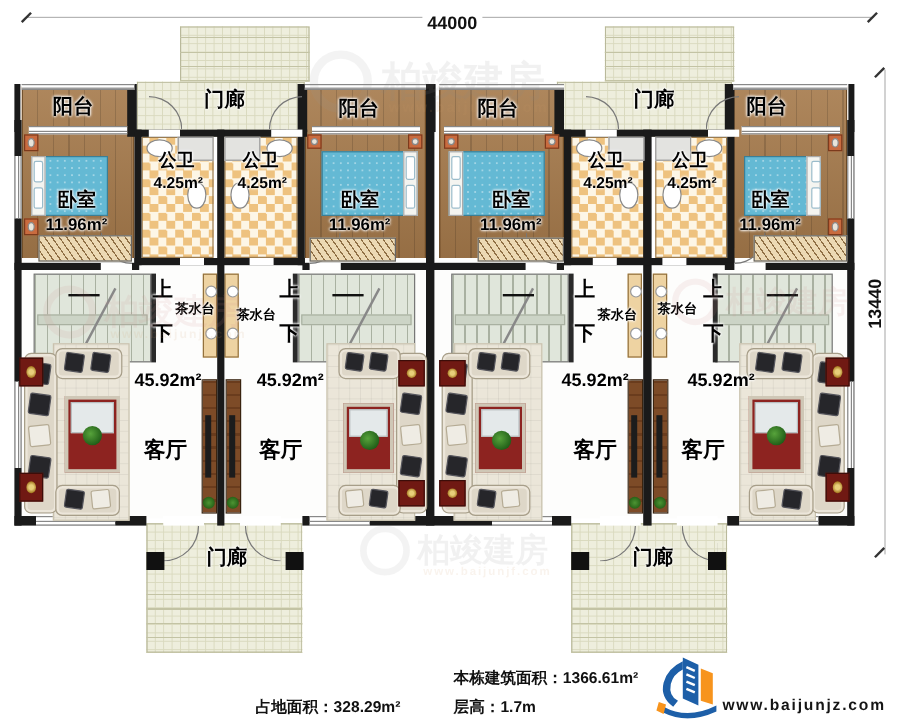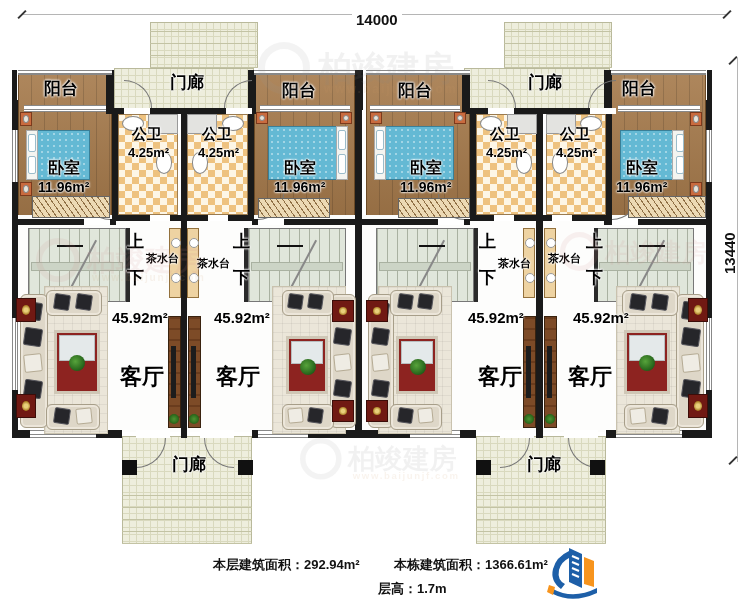--- a/index.html
+++ b/index.html
@@ -67,21 +67,21 @@
   .red::after{content:"";position:absolute;inset:28%;border-radius:50%;
     background:radial-gradient(circle,#e8cf7a 30%,#a3761d 75%);}
   .tea{position:absolute;background:#eed3a2;border:1px solid #93713d;}
   .tea::before,.tea::after{content:"";position:absolute;left:1px;width:8px;height:8px;border-radius:50%;
     background:#fff;border:1px solid #999;}
   .tea::before{top:9px;} .tea::after{top:44px;}
   .pillar{position:absolute;background:#111;}
   .lbl{position:absolute;font-weight:bold;color:#000;white-space:nowrap;line-height:1;
     text-shadow:0 0 2px #fff,0 0 2px #fff,0 0 3px #fff;}
   .s11{font-size:11px;} .s13{font-size:13px;} .s14{font-size:14px;} .s15{font-size:15px;}
-  .s16{font-size:16px;} .s17{font-size:17px;} .s18{font-size:22px;text-align:center;}
+  .s16{font-size:16px;} .s17{font-size:17px;} .s18{font-size:18px;text-align:center;}
   .dim{position:absolute;background:#b5b5b5;}
   .tick{position:absolute;width:2px;height:11px;background:#333;transform:rotate(45deg);}
   .dimlbl{position:absolute;font-weight:bold;font-size:15px;color:#111;background:#fff;padding:0 4px;line-height:1;}
   .wm{position:absolute;opacity:.11;pointer-events:none;display:flex;align-items:center;gap:8px;}
   .wm .ring{width:52px;height:52px;border:7px solid #999;border-radius:50%;flex:none;}
   .wm .wmtxt{font-size:34px;font-weight:bold;color:#888;white-space:nowrap;line-height:1;}
   .wm .wmsite{position:absolute;left:66px;top:40px;font-size:12px;font-weight:bold;color:#c96;letter-spacing:2px;}
   .wm.pink .ring{border-color:#c88;} .wm.pink .wmtxt{color:#c88;}
   
   #footer-title{position:absolute;left:30px;top:558px;font-size:22px;color:#111;
@@ -93,21 +93,21 @@
     letter-spacing:1.5px;white-space:nowrap;}
 </style>
 </head>
 <body>
 
 <div id="canvas">
 
   <div class="dim" style="left:22px;top:14px;width:706px;height:1px"></div>
   <div class="tick" style="left:21px;top:9px"></div>
   <div class="tick" style="left:726px;top:9px"></div>
-  <div class="dimlbl" style="left:352px;top:12px">14000</div>
+  <div class="dimlbl" style="left:352px;top:12px">44000</div>
   <div class="dim" style="left:737px;top:58px;width:1px;height:404px"></div>
   <div class="tick" style="left:732px;top:55px"></div>
   <div class="tick" style="left:732px;top:455px"></div>
   <div class="dimlbl" style="left:712px;top:252px;transform:rotate(-90deg);transform-origin:18px 8px;background:transparent">13440</div>
 
   <div class="tile" style="left:150px;top:22px;width:108px;height:46px"></div>
   <div class="steps" style="left:150px;top:22px;width:108px;height:46px"></div>
   <div class="tile" style="left:114px;top:68px;width:140px;height:46px"></div>
   <div class="tile" style="left:504px;top:22px;width:108px;height:46px"></div>
   <div class="steps" style="left:504px;top:22px;width:108px;height:46px"></div>
@@ -434,35 +434,36 @@
   <div class="wm" style="left:300px;top:438px;transform:scale(.8);transform-origin:0 0">
     <span class="ring"></span>
     <span class="wmtxt">柏竣建房</span>
     <span class="wmsite">www.baijunjf.com</span>
   </div>
   <div class="wm pink" style="left:560px;top:232px;transform:scale(.75);transform-origin:0 0">
     <span class="ring"></span>
     <span class="wmtxt">柏竣建房</span>
   </div>
 
-  <div class="stat" style="left:213px;top:556px">
-    <span>本层建筑面积：</span><span>292.94m²</span>
-  </div>
-  <div class="stat" style="left:394px;top:556px">
+  <div class="stat" style="left:213px;top:580px">
+    <span>占地面积：</span><span>328.29m²</span>
+  </div>
+  <div class="stat" style="left:378px;top:556px">
     <span>本栋建筑面积：</span><span>1366.61m²</span>
   </div>
   <div class="stat" style="left:378px;top:580px">
     <span>层高：</span><span>1.7m</span>
   </div>
   <svg class="abs" style="left:545px;top:543px" width="56" height="56" viewBox="0 0 56 56">
     <path d="M16 46 Q5 38 8 26 Q11 14 24 8 L24 15 Q16 19 14 27 Q12 37 20 41 Z" fill="#1d5fa8"></path>
     <polygon points="24,5 37,11 37,45 24,39" fill="#1d5fa8"></polygon>
     <g stroke="#ffffff" stroke-width="2">
       <line x1="27" y1="13" x2="34" y2="16"></line>
         <line x1="27" y1="19" x2="34" y2="22"></line>
       <line x1="27" y1="25" x2="34" y2="28"></line>
         <line x1="27" y1="31" x2="34" y2="34"></line>
     </g>
     <polygon points="39,14 49,18 49,44 39,41" fill="#f7941d"></polygon>
     <path d="M8 46 Q28 57 52 45 L52 50 Q28 61 8 51 Z" fill="#1d5fa8"></path>
     <polygon points="4,42 10,44 8,52 2,49" fill="#f7941d"></polygon>
   </svg>
+  <div id="website">www.baijunjz.com</div>
 </div>
 
 </body></html>

